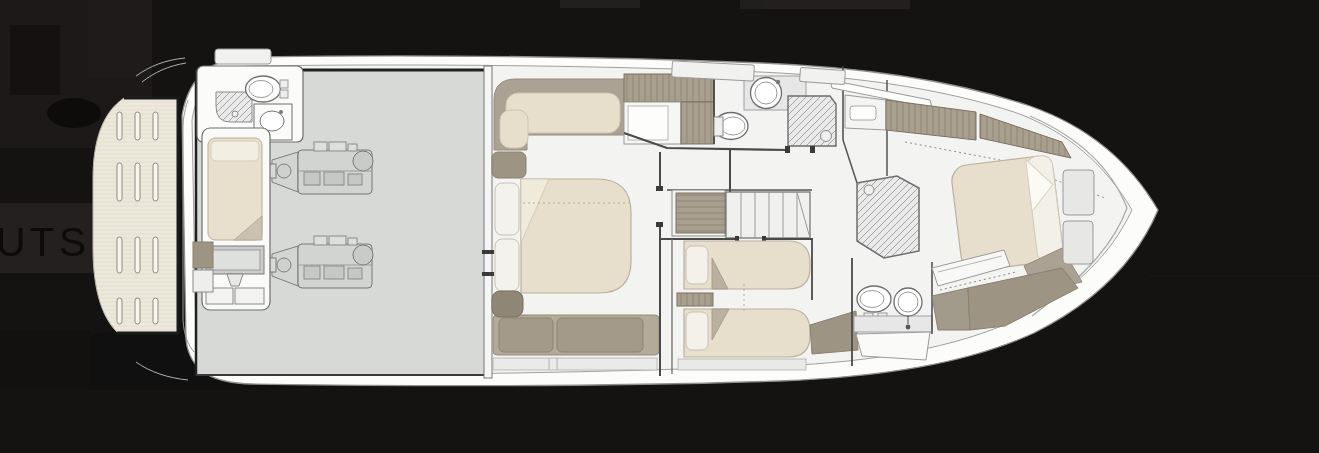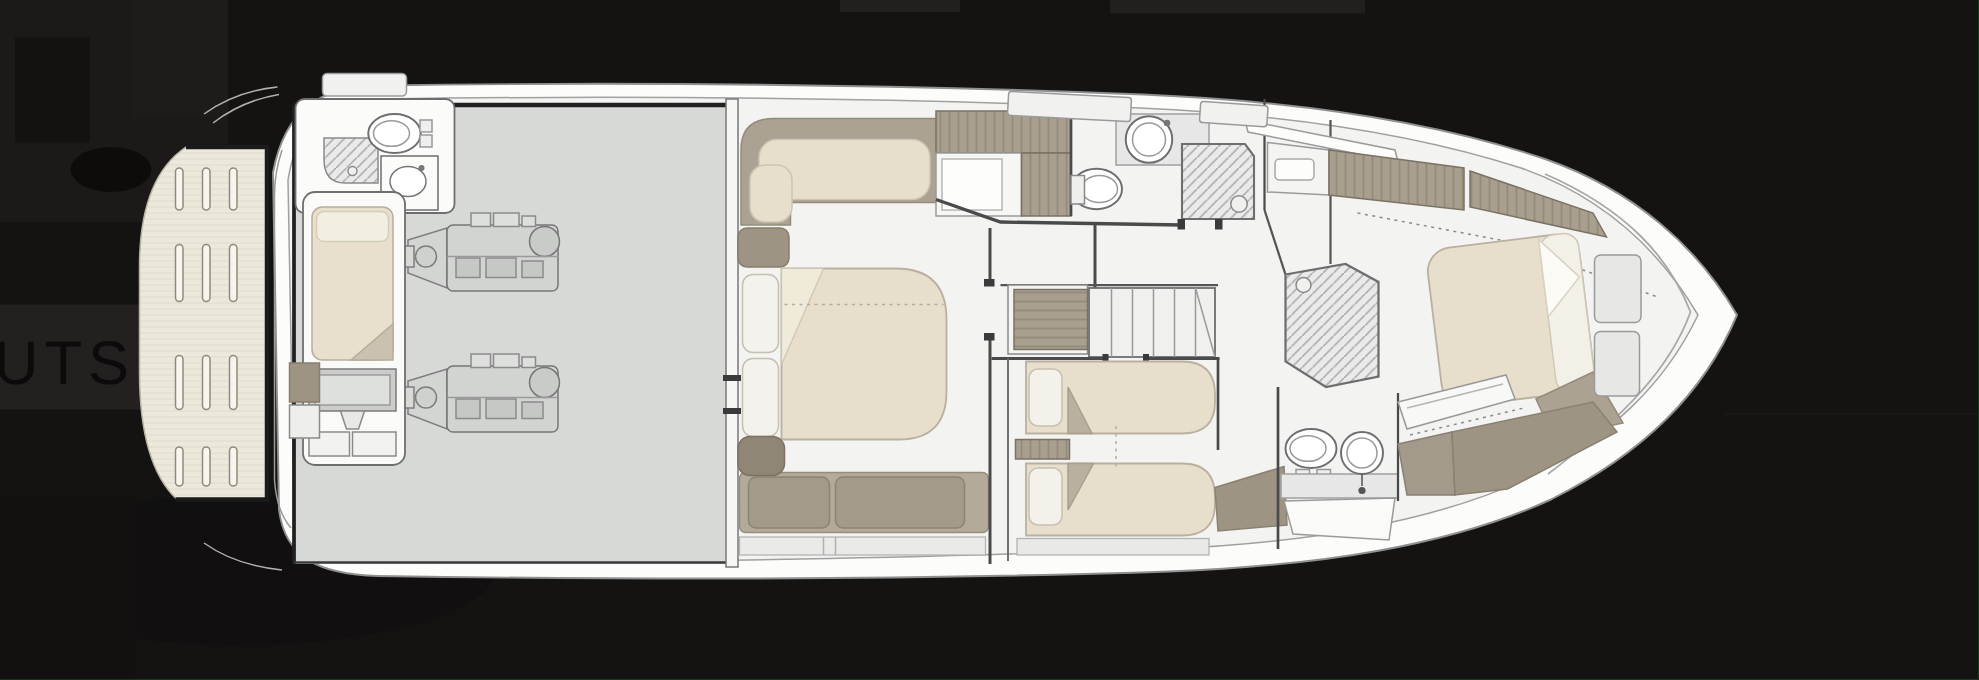--- a/index.html
+++ b/index.html
@@ -1,16 +1,16 @@
 <!DOCTYPE html>
 <html><head>
 <meta charset="utf-8">
 <style>
   html,body{margin:0;padding:0;background:#151212;}
-  .stage{position:relative;width:1319px;height:453px;overflow:hidden;background:#22c55e;
+  .stage{position:relative;width:1319px;height:389px;overflow:hidden;background:#fef9c3;
          font-family:"Liberation Sans", sans-serif;}
   .stage svg{position:absolute;left:0;top:0;}
   .layouts-text{font-family:"Liberation Sans", sans-serif;font-size:41px;font-weight:400;
                 letter-spacing:4px;fill:#0c0a0a;}
 </style>
 </head>
 <body>
 
 <div class="stage">
 <svg width="1319" height="453" viewBox="0 0 1319 453">

